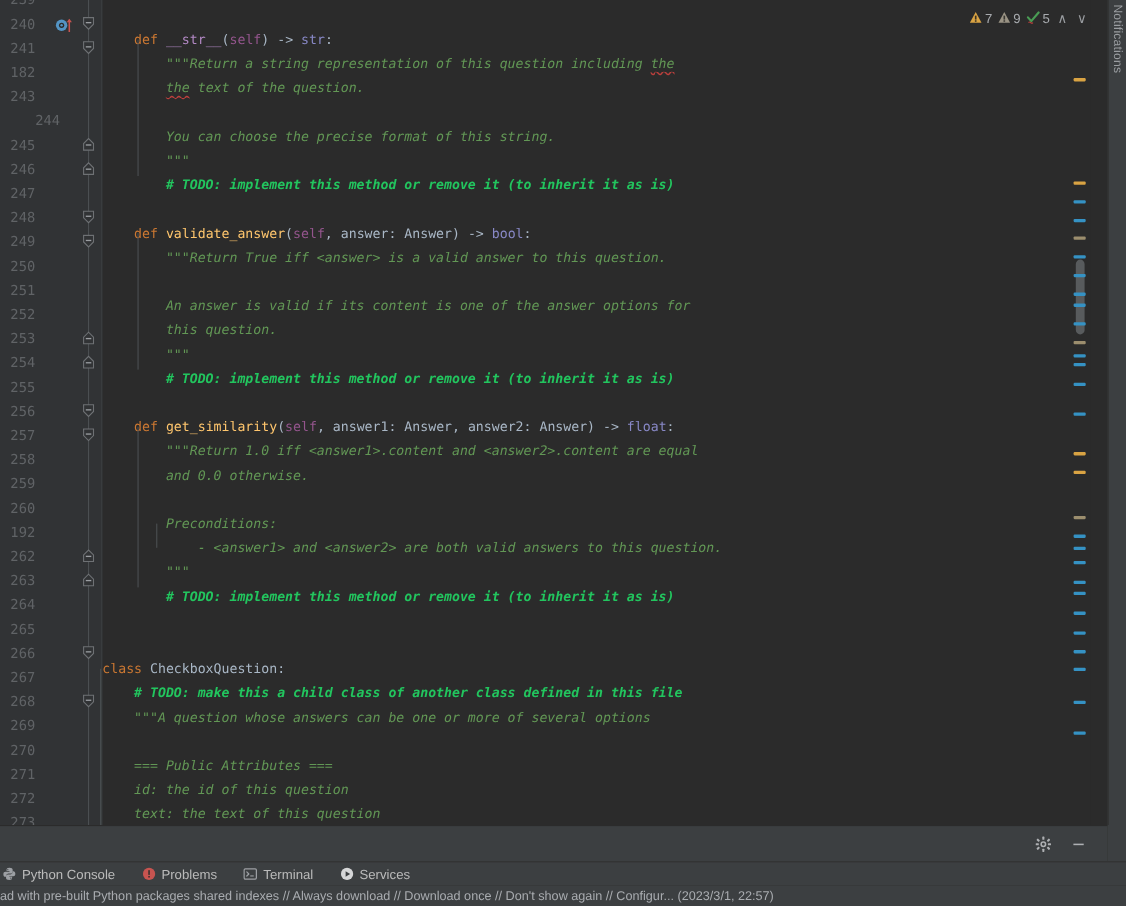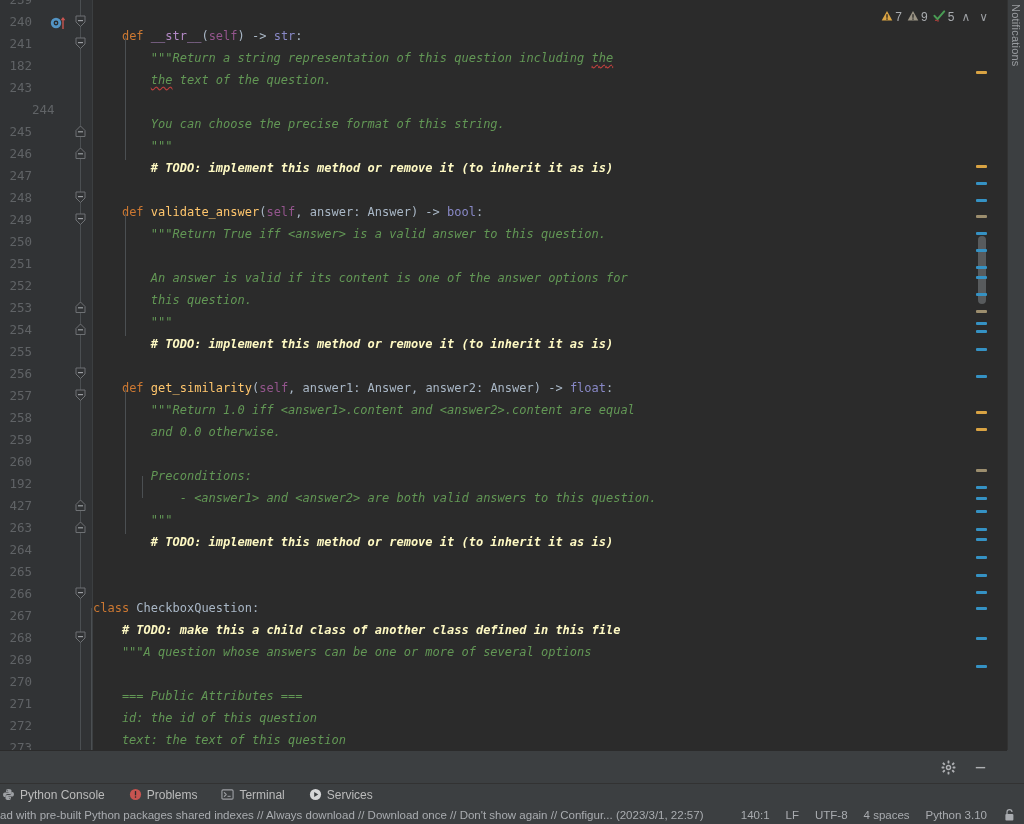--- a/index.html
+++ b/index.html
@@ -58,21 +58,21 @@
     color: #a9b7c6;
   }
   .cline { height: 22px; line-height: 22px; white-space: pre; }
   .kw      { color: #cc7832; }
   .fname   { color: #ffc66d; }
   .magic   { color: #b389c5; }
   .selfkw  { color: #94558d; }
   .builtin { color: #8888c6; }
   .punc    { color: #a9b7c6; }
   .doc     { color: #629755; font-style: italic; }
-  .todo    { color: #fef9c3; font-style: italic; font-weight: bold; text-align: center; }
+  .todo    { color: #22c55e; font-style: italic; font-weight: bold; text-align: center; }
   .cls     { color: #a9b7c6; }
   .typo { text-decoration: underline; text-decoration-color: #bc3f3c;
           text-decoration-style: wavy; text-underline-offset: 2px; }
 
   
   .guide {
     position: absolute; width: 1px; background: #4b4f52;
   }
 
   
@@ -181,21 +181,21 @@
           <div class="lnum" style="top: 275px;">252</div>
           <div class="lnum" style="top: 297px;">253</div>
           <div class="lnum" style="top: 319px;">254</div>
           <div class="lnum" style="top: 341px;">255</div>
           <div class="lnum" style="top: 363px;">256</div>
           <div class="lnum" style="top: 385px;">257</div>
           <div class="lnum" style="top: 407px;">258</div>
           <div class="lnum" style="top: 429px;">259</div>
           <div class="lnum" style="top: 451px;">260</div>
           <div class="lnum" style="top: 473px;">192</div>
-          <div class="lnum" style="top: 495px;">427</div>
+          <div class="lnum" style="top: 495px;">262</div>
           <div class="lnum" style="top: 517px;">263</div>
           <div class="lnum" style="top: 539px;">264</div>
           <div class="lnum" style="top: 561px;">265</div>
           <div class="lnum" style="top: 583px;">266</div>
           <div class="lnum" style="top: 605px;">267</div>
           <div class="lnum" style="top: 627px;">268</div>
           <div class="lnum" style="top: 649px;">269</div>
           <div class="lnum" style="top: 671px;">270</div>
           <div class="lnum" style="top: 693px;">271</div>
           <div class="lnum" style="top: 715px;">272</div>
@@ -439,28 +439,15 @@
           <circle cx="7" cy="7" r="6" fill="#d5d6d7"></circle>
           <path d="M5.6 4.3 L10 7 L5.6 9.7 Z" fill="#3c3f41"></path>
         </svg>
       </span>
       <span>Services</span>
     </div>
   </div>
 
   <div id="status-bar">
     <div id="status-msg">ad with pre-built Python packages shared indexes // Always download // Download once // Don't show again // Configur... (2023/3/1, 22:57)</div>
-    <div id="status-right">
-      <span>140:1</span>
-      <span>LF</span>
-      <span>UTF-8</span>
-      <span>4 spaces</span>
-      <span>Python 3.10</span>
-      <span id="lock-icon">
-        <svg width="13" height="14" viewBox="0 0 13 14">
-          <path d="M4 6 V4.1 a2.5 2.5 0 0 1 5 0" fill="none" stroke="#a9acb0" stroke-width="1.2"></path>
-          <rect x="2.4" y="6" width="8" height="6.4" rx="1" fill="#a9acb0"></rect>
-        </svg>
-      </span>
-    </div>
   </div>
 
 </div>
 
 </body></html>

